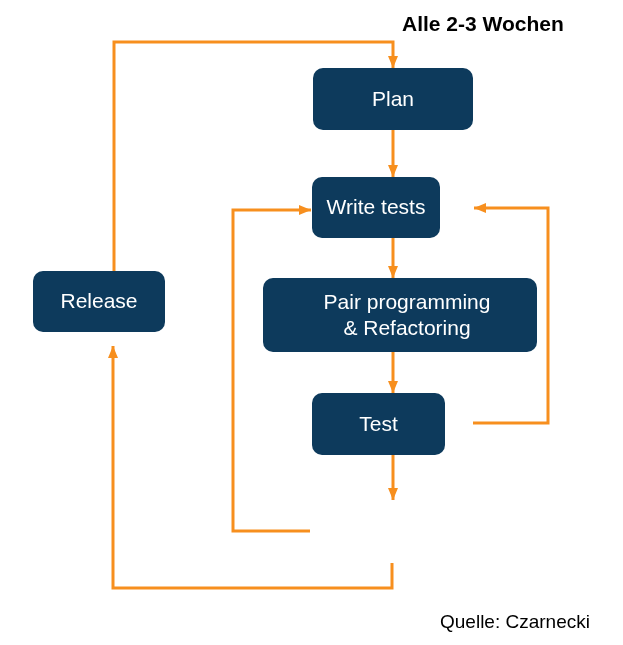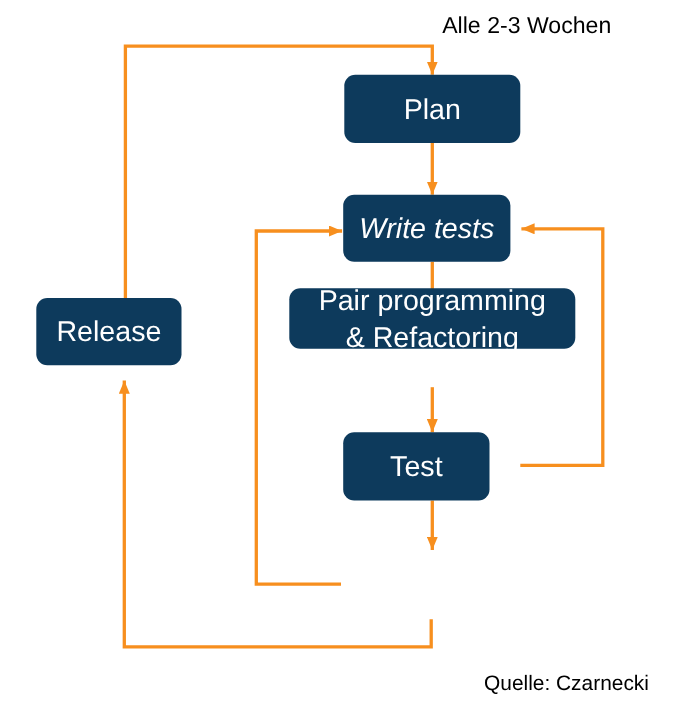--- a/index.html
+++ b/index.html
@@ -34,38 +34,38 @@
   }
   .node {
     position: absolute;
     background: var(--box_fill, #0d3a5c);
     color: var(--node_text, #ffffff);
     border-radius: 10px;
     display: flex;
     align-items: center;
     justify-content: center;
     text-align: center;
-    font-size: 26px;
+    font-size: 21px;
     line-height: 1.25;
     z-index: 2;
   }
   .node-plan        { left: 313px; top:  68px; width: 160px; height: 62px; }
-  .node-write-tests { left: 312px; top: 177px; width: 152px; height: 61px; font-style: italic; }
-  .node-pair        { left: 263px; top: 262px; width: 260px; height: 55px; }
+  .node-write-tests { left: 312px; top: 177px; width: 128px; height: 61px; }
+  .node-pair        { left: 263px; top: 278px; width: 260px; height: 74px; padding-left: 14px; }
   .node-test        { left: 312px; top: 393px; width: 133px; height: 62px; }
   .node-integration { left: 310px; top: 500px; width: 162px; height: 63px; }
   .node-release     { left:  33px; top: 271px; width: 132px; height: 61px; }
   .label {
     position: absolute;
     color: var(--label_text, #000000);
     font-size: 21px;
     white-space: nowrap;
     z-index: 2;
   }
-  .label-cycle  { left: 402px; top:  12px; }
+  .label-cycle  { left: 402px; top:  12px; font-weight: bold; }
   .label-daily  { left: 492px; top: 517px; }
   .label-source { left: 440px; top: 611px; font-size: 19px; }
 </style>
 </head>
 <body>
 
 <div class="canvas">
 
   <svg class="edges" viewBox="0 0 623 645" xmlns="http://www.w3.org/2000/svg">
     <defs>

